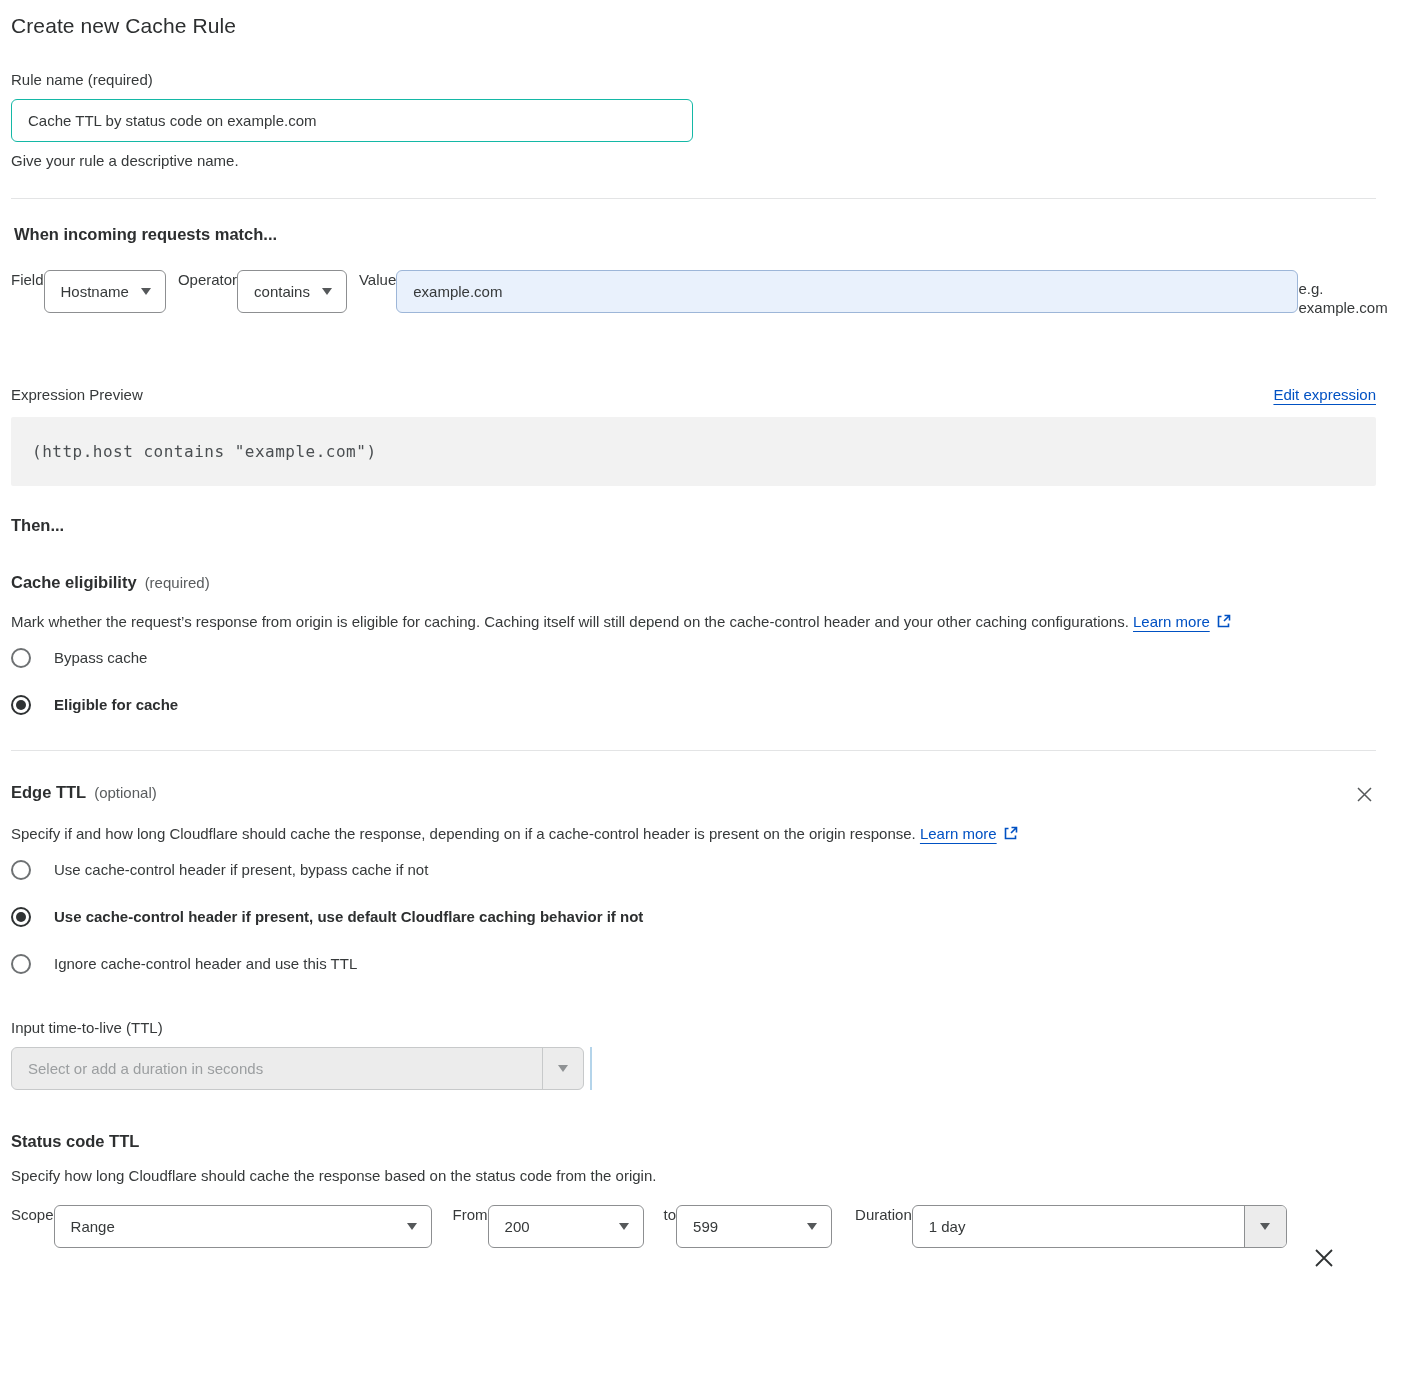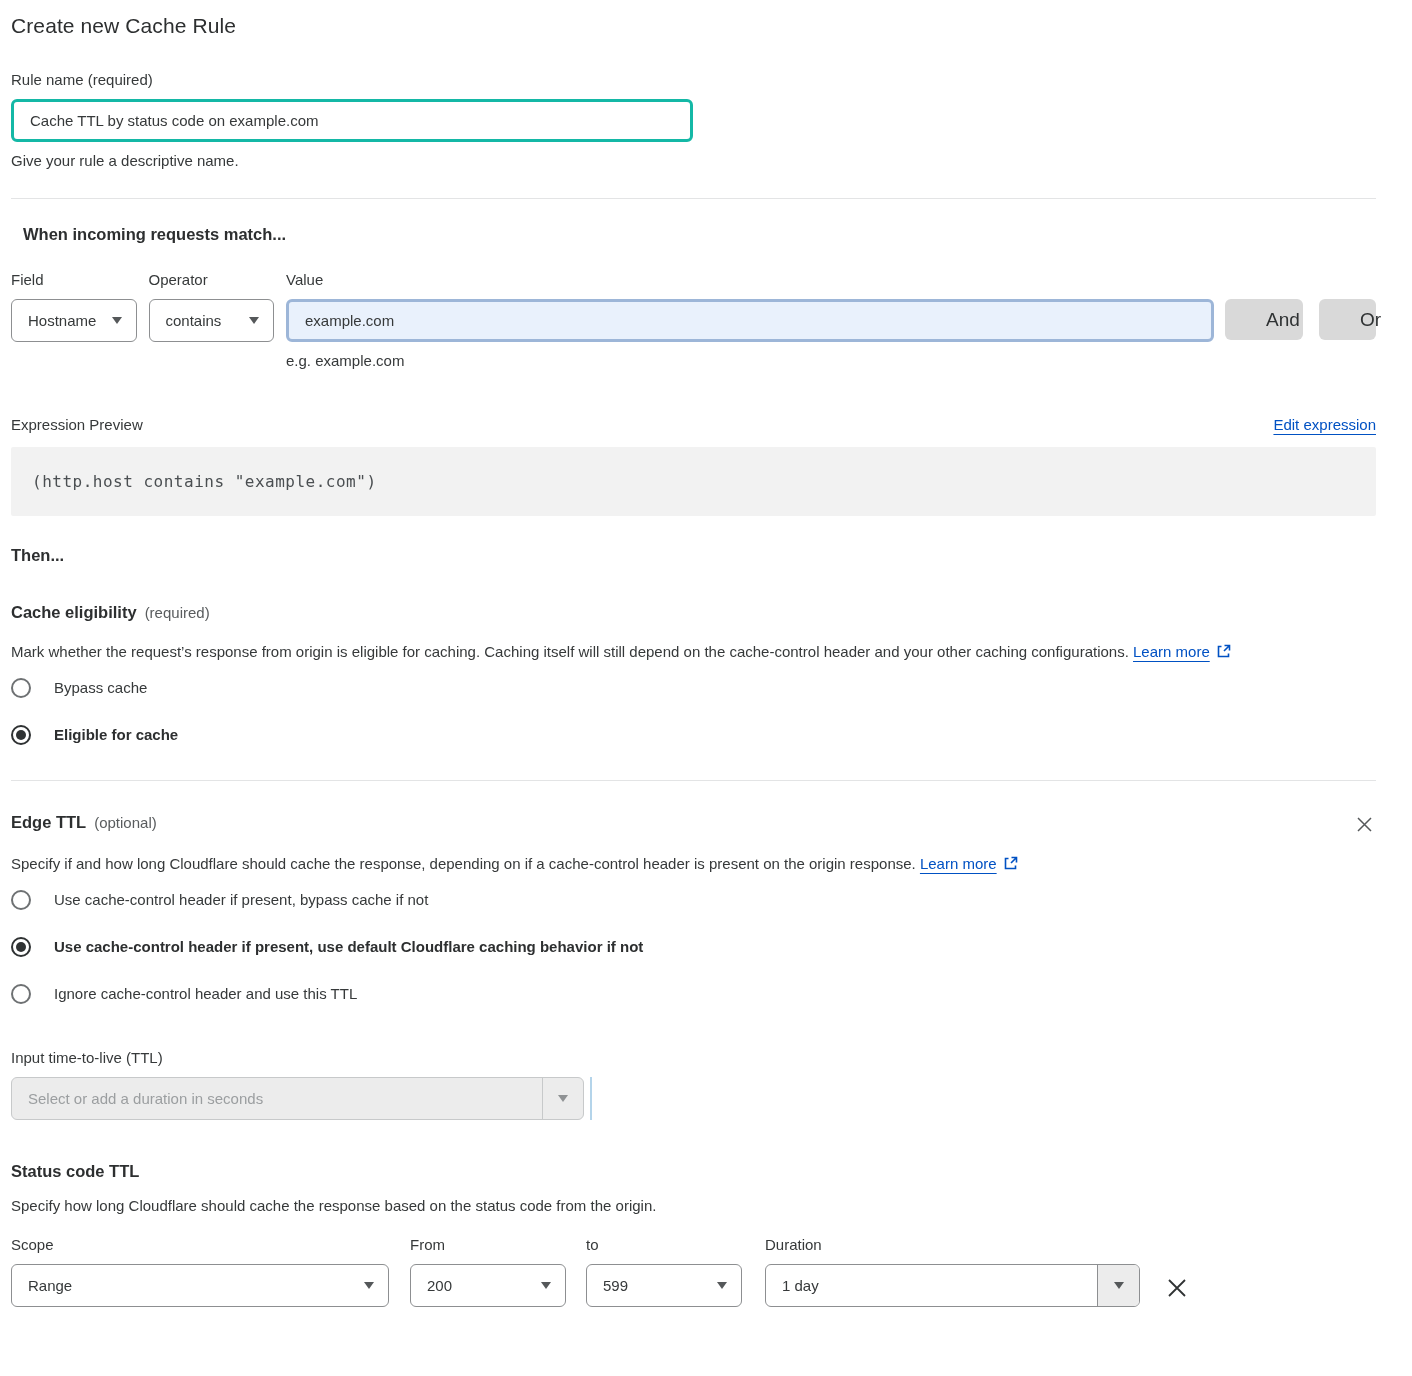--- a/index.html
+++ b/index.html
@@ -24,46 +24,46 @@
   .field-label {
     display: block;
     font-size: 15px;
     color: #36393a;
     margin-bottom: 10px;
     line-height: 19px;
   }
 
   .text-input {
     height: 43px;
-    border: 3px solid #14b8a6;
+    border: 1px solid #14b8a6;
     border-radius: 6px;
     font-size: 15px;
     font-family: "Liberation Sans", sans-serif;
     color: #36393a;
     padding: 0 16px;
     background: #fff;
     outline: none;
   }
   .rule-name-input { width: 682px; }
 
   .helper-text { font-size: 15px; color: #36393a; margin-top: 9px; line-height: 19px; }
 
   .divider { border: none; border-top: 1px solid #e3e4e5; margin: 28px 0 26px 0; }
 
   .section-heading {
     font-size: 16.5px;
     font-weight: 700;
     color: #2d2f30;
-    margin: 0 0 26px 12px;
+    margin: 0 0 26px 3px;
   }
   .qualifier { font-weight: 400; font-size: 15px; color: #595c5e; margin-left: 8px; }
 
   
   .match-row { display: flex; align-items: flex-start; }
-  .match-col { display: flex; flex-direction: column; }
+  .match-col { display: flex; }
 
   .select-box {
     height: 43px;
     border: 1px solid #8d8f91;
     border-radius: 6px;
     background: #fff;
     display: flex;
     align-items: center;
     justify-content: space-between;
     padding: 0 14px 0 16px;

